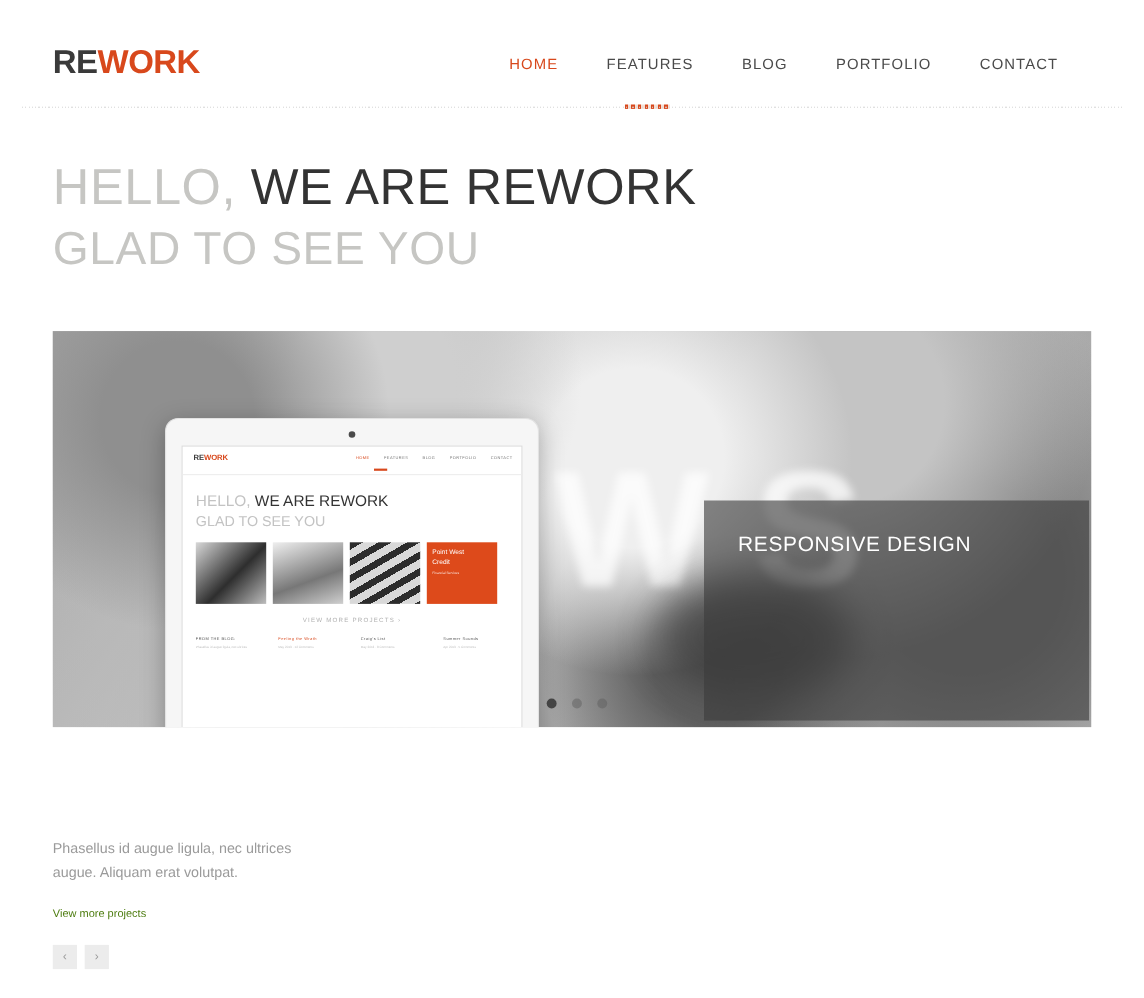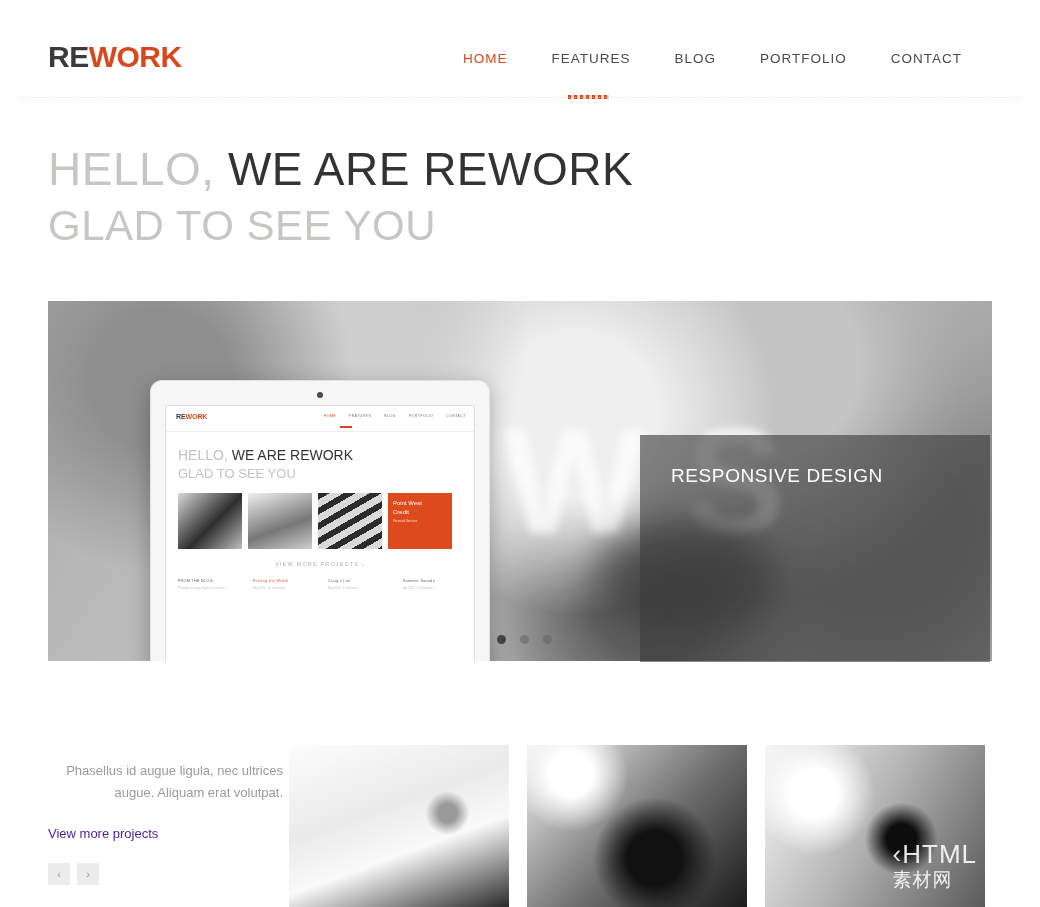--- a/index.html
+++ b/index.html
@@ -114,40 +114,40 @@
   .t-thumb-sub { position:absolute; left:5px; top:26px; font-size:3px; color:rgba(255,255,255,.8); }
   .t-viewmore { text-align:center; font-size:5.6px; letter-spacing:1.1px; color:#b0b0b0; padding-top:12px; }
   .t-blogrow { display:flex; padding:12px 12px 0 12px; gap:16px; }
   .t-blog-col { width:66px; }
   .t-blog-t { font-size:3.6px; letter-spacing:.4px; color:#555; }
   .t-blog-t.orange { color:#d8481c; }
   .t-blog-d { font-size:2.8px; color:#c2c2c2; margin-top:3px; line-height:4px; }
 
   
   .caption {
-    position:absolute; left:640px; top:435px; width:350px; height:227px;
+    position:absolute; left:640px; top:455px; width:350px; height:200px;
     background:rgba(60,60,60,.62); color:#fff; padding:30px 30px 0 31px;
   }
   .caption-title { font-size:19px; letter-spacing:.6px; font-weight:400; }
   .caption-text { font-size:12.5px; line-height:22px; margin-top:11px; color:#f2f2f2; max-width:298px; }
   .learn-more {
     display:inline-block; margin-top:17px; background:#dd4a1b; color:#fff;
     font-size:12px; font-weight:bold; padding:12px 26px; cursor:pointer;
     border:none; letter-spacing:.2px;
   }
 
   .dots { position:absolute; left:497px; top:635px; display:flex; gap:14px; }
   .dot { width:9px; height:9px; border-radius:50%; background:rgba(90,90,90,.45); cursor:pointer; }
   .dot.active { background:rgba(45,45,45,.8); }
 
   
   .lw { position:absolute; left:48px; top:748px; width:235px; }
   .lw-title { font-size:19px; color:#3a3a3a; letter-spacing:.3px; font-weight:400; }
-  .lw-desc { font-size:13px; line-height:22px; color:#9a9a9a; margin-top:12px;text-align:right; }
-  .lw-link { font-size:13px; color:#4c1d95; margin-top:22px; cursor:pointer; }
+  .lw-desc { font-size:13px; line-height:22px; color:#9a9a9a; margin-top:12px; }
+  .lw-link { font-size:10px; color:#4d7c0f; margin-top:22px; cursor:pointer; }
   .lw-arrows { display:flex; gap:7px; margin-top:22px; }
   .arrow-btn {
     width:22px; height:22px; background:#ececec; color:#9a9a9a;
     font-size:11px; line-height:22px; text-align:center; cursor:pointer;
   }
 
   .work-grid { position:absolute; left:289px; top:745px; display:flex; gap:18px; }
   .work-item { width:220px; height:162px; }
   .wi1 { background:
       radial-gradient(circle at 72% 42%, #9a9a9a 0 5%, transparent 12%),
@@ -266,24 +266,14 @@
 
   <div class="lw">
     <div class="lw-desc">Phasellus id augue ligula, nec ultrices augue. Aliquam erat volutpat.</div>
     <div class="lw-link">View more projects</div>
     <div class="lw-arrows">
       <div class="arrow-btn">‹</div>
       <div class="arrow-btn">›</div>
     </div>
   </div>
 
-  <div class="work-grid">
-    <div class="work-item wi1"></div>
-    <div class="work-item wi2"></div>
-    <div class="work-item wi3">
-      <div class="wm-br">
-        <span>‹HTML</span>
-        <small>素材网</small>
-      </div>
-    </div>
-  </div>
 
 </div>
 
 </body></html>

